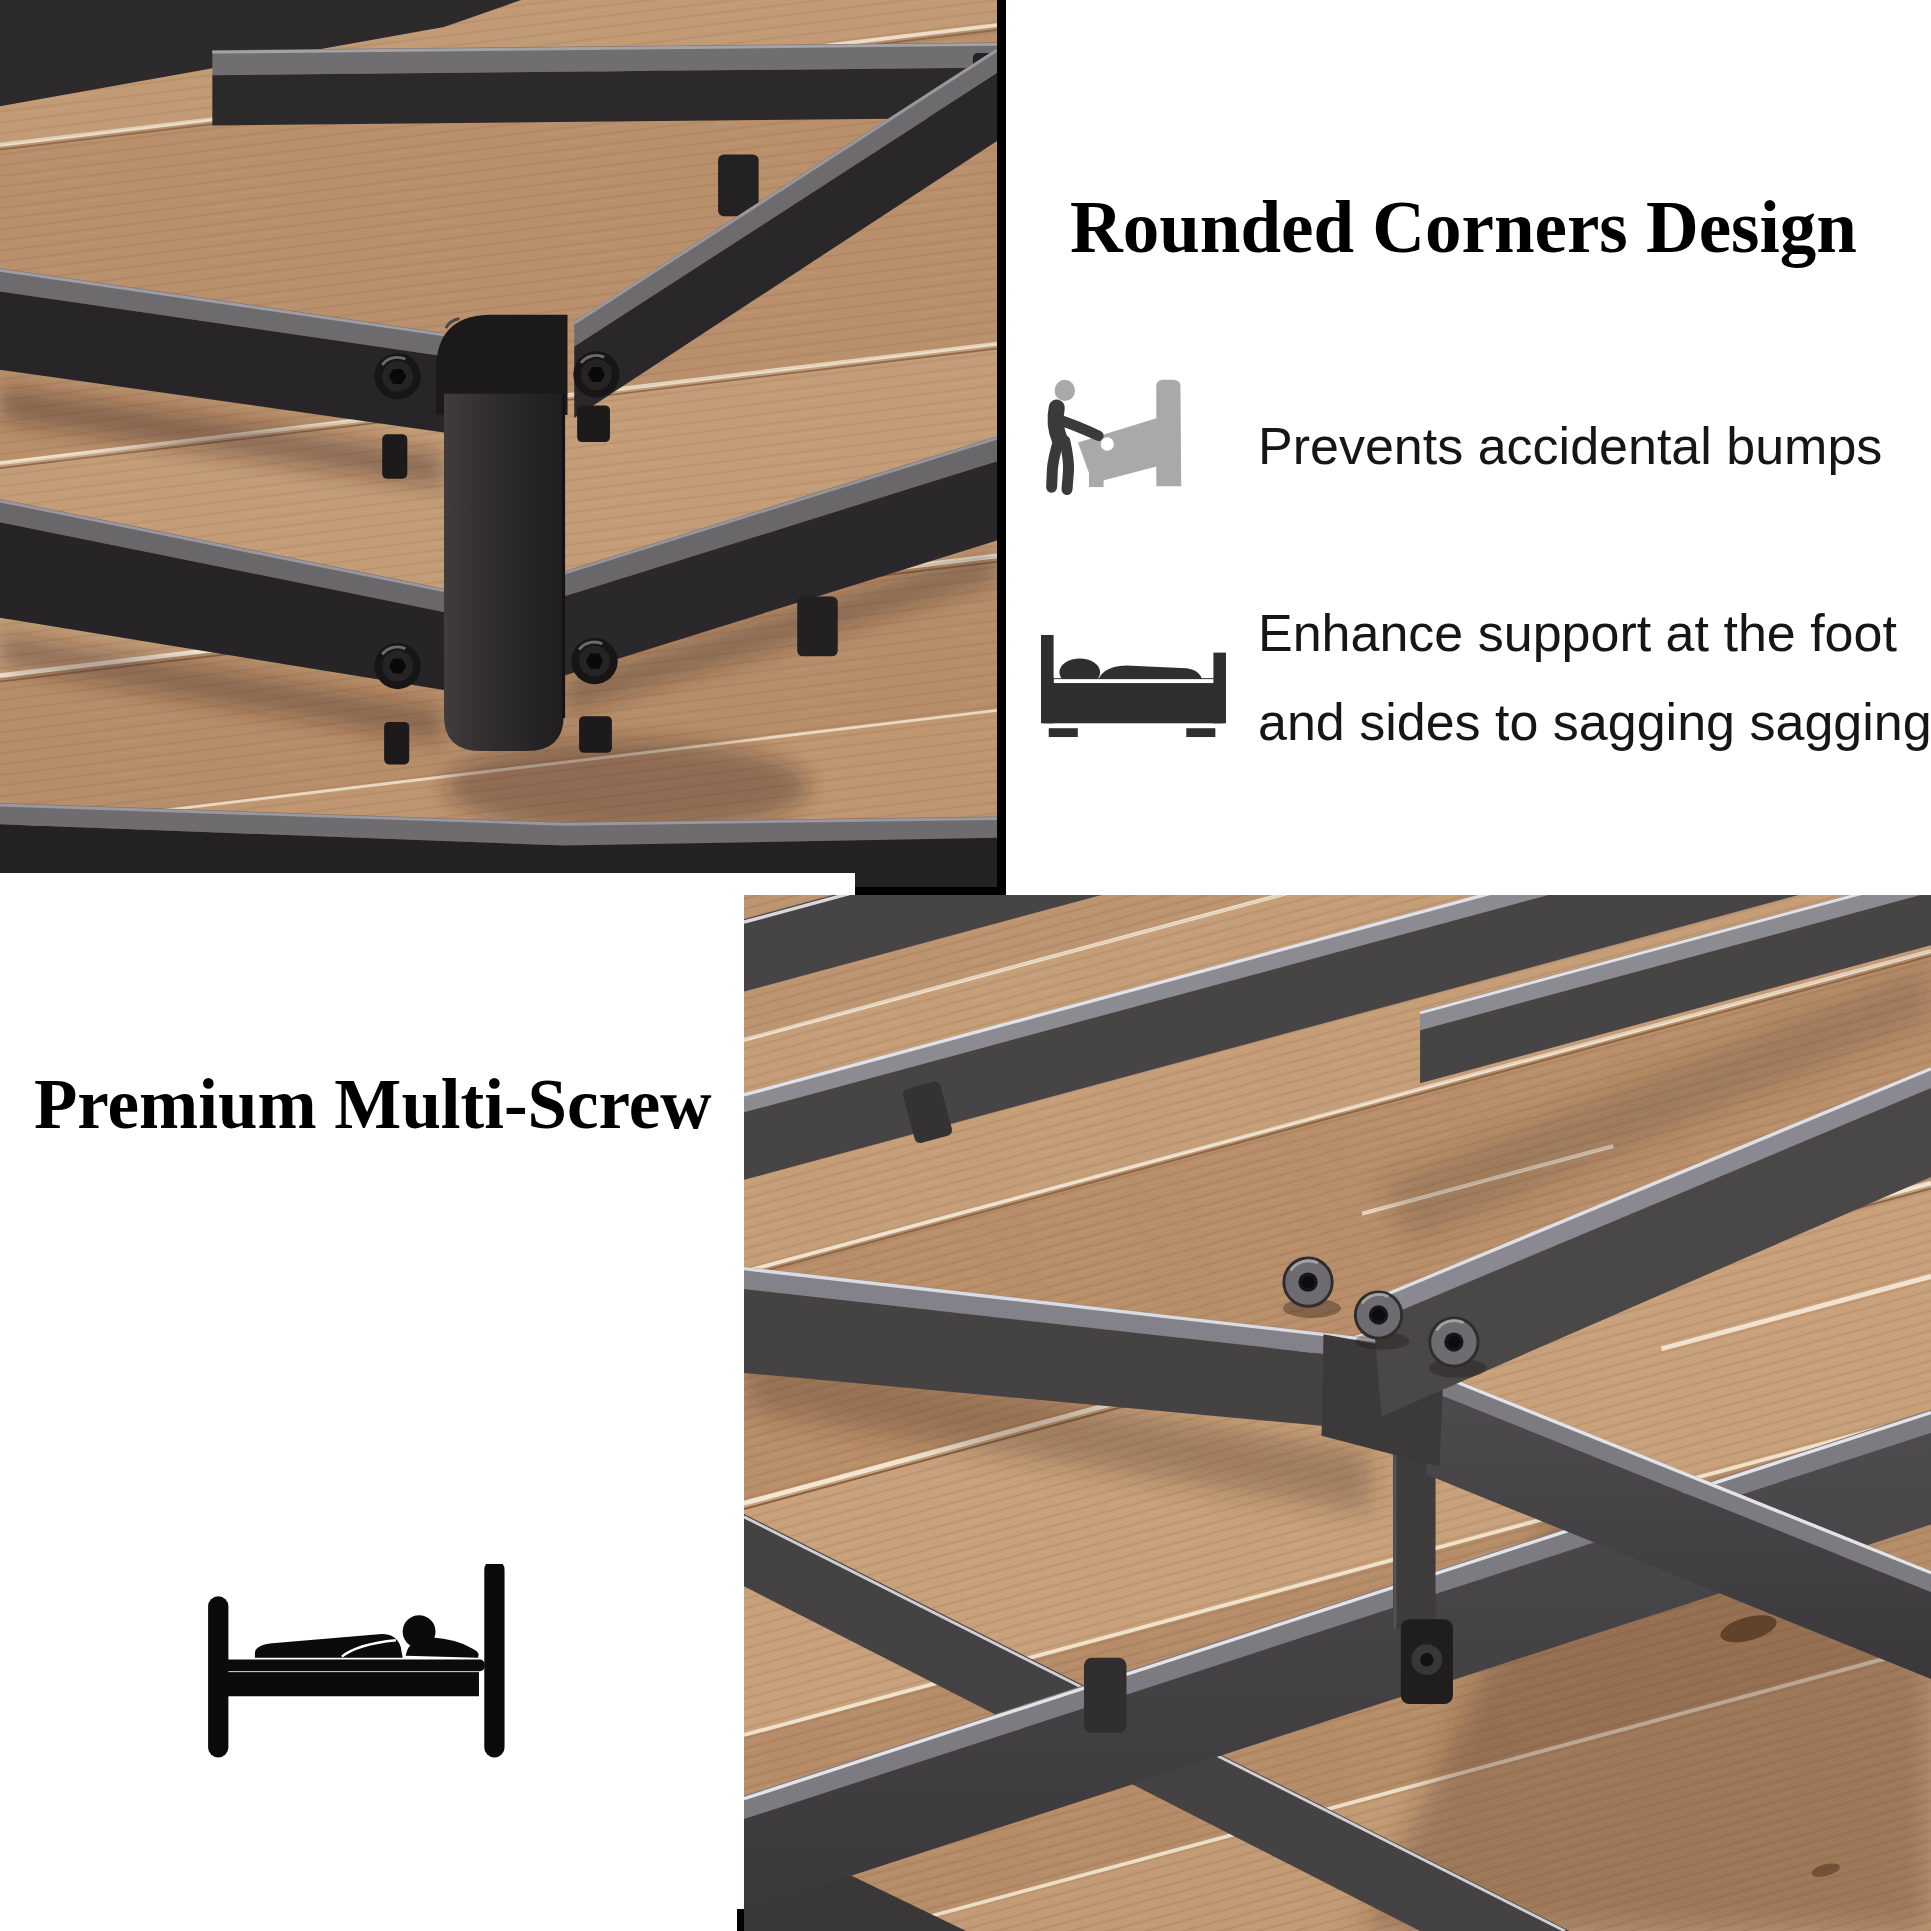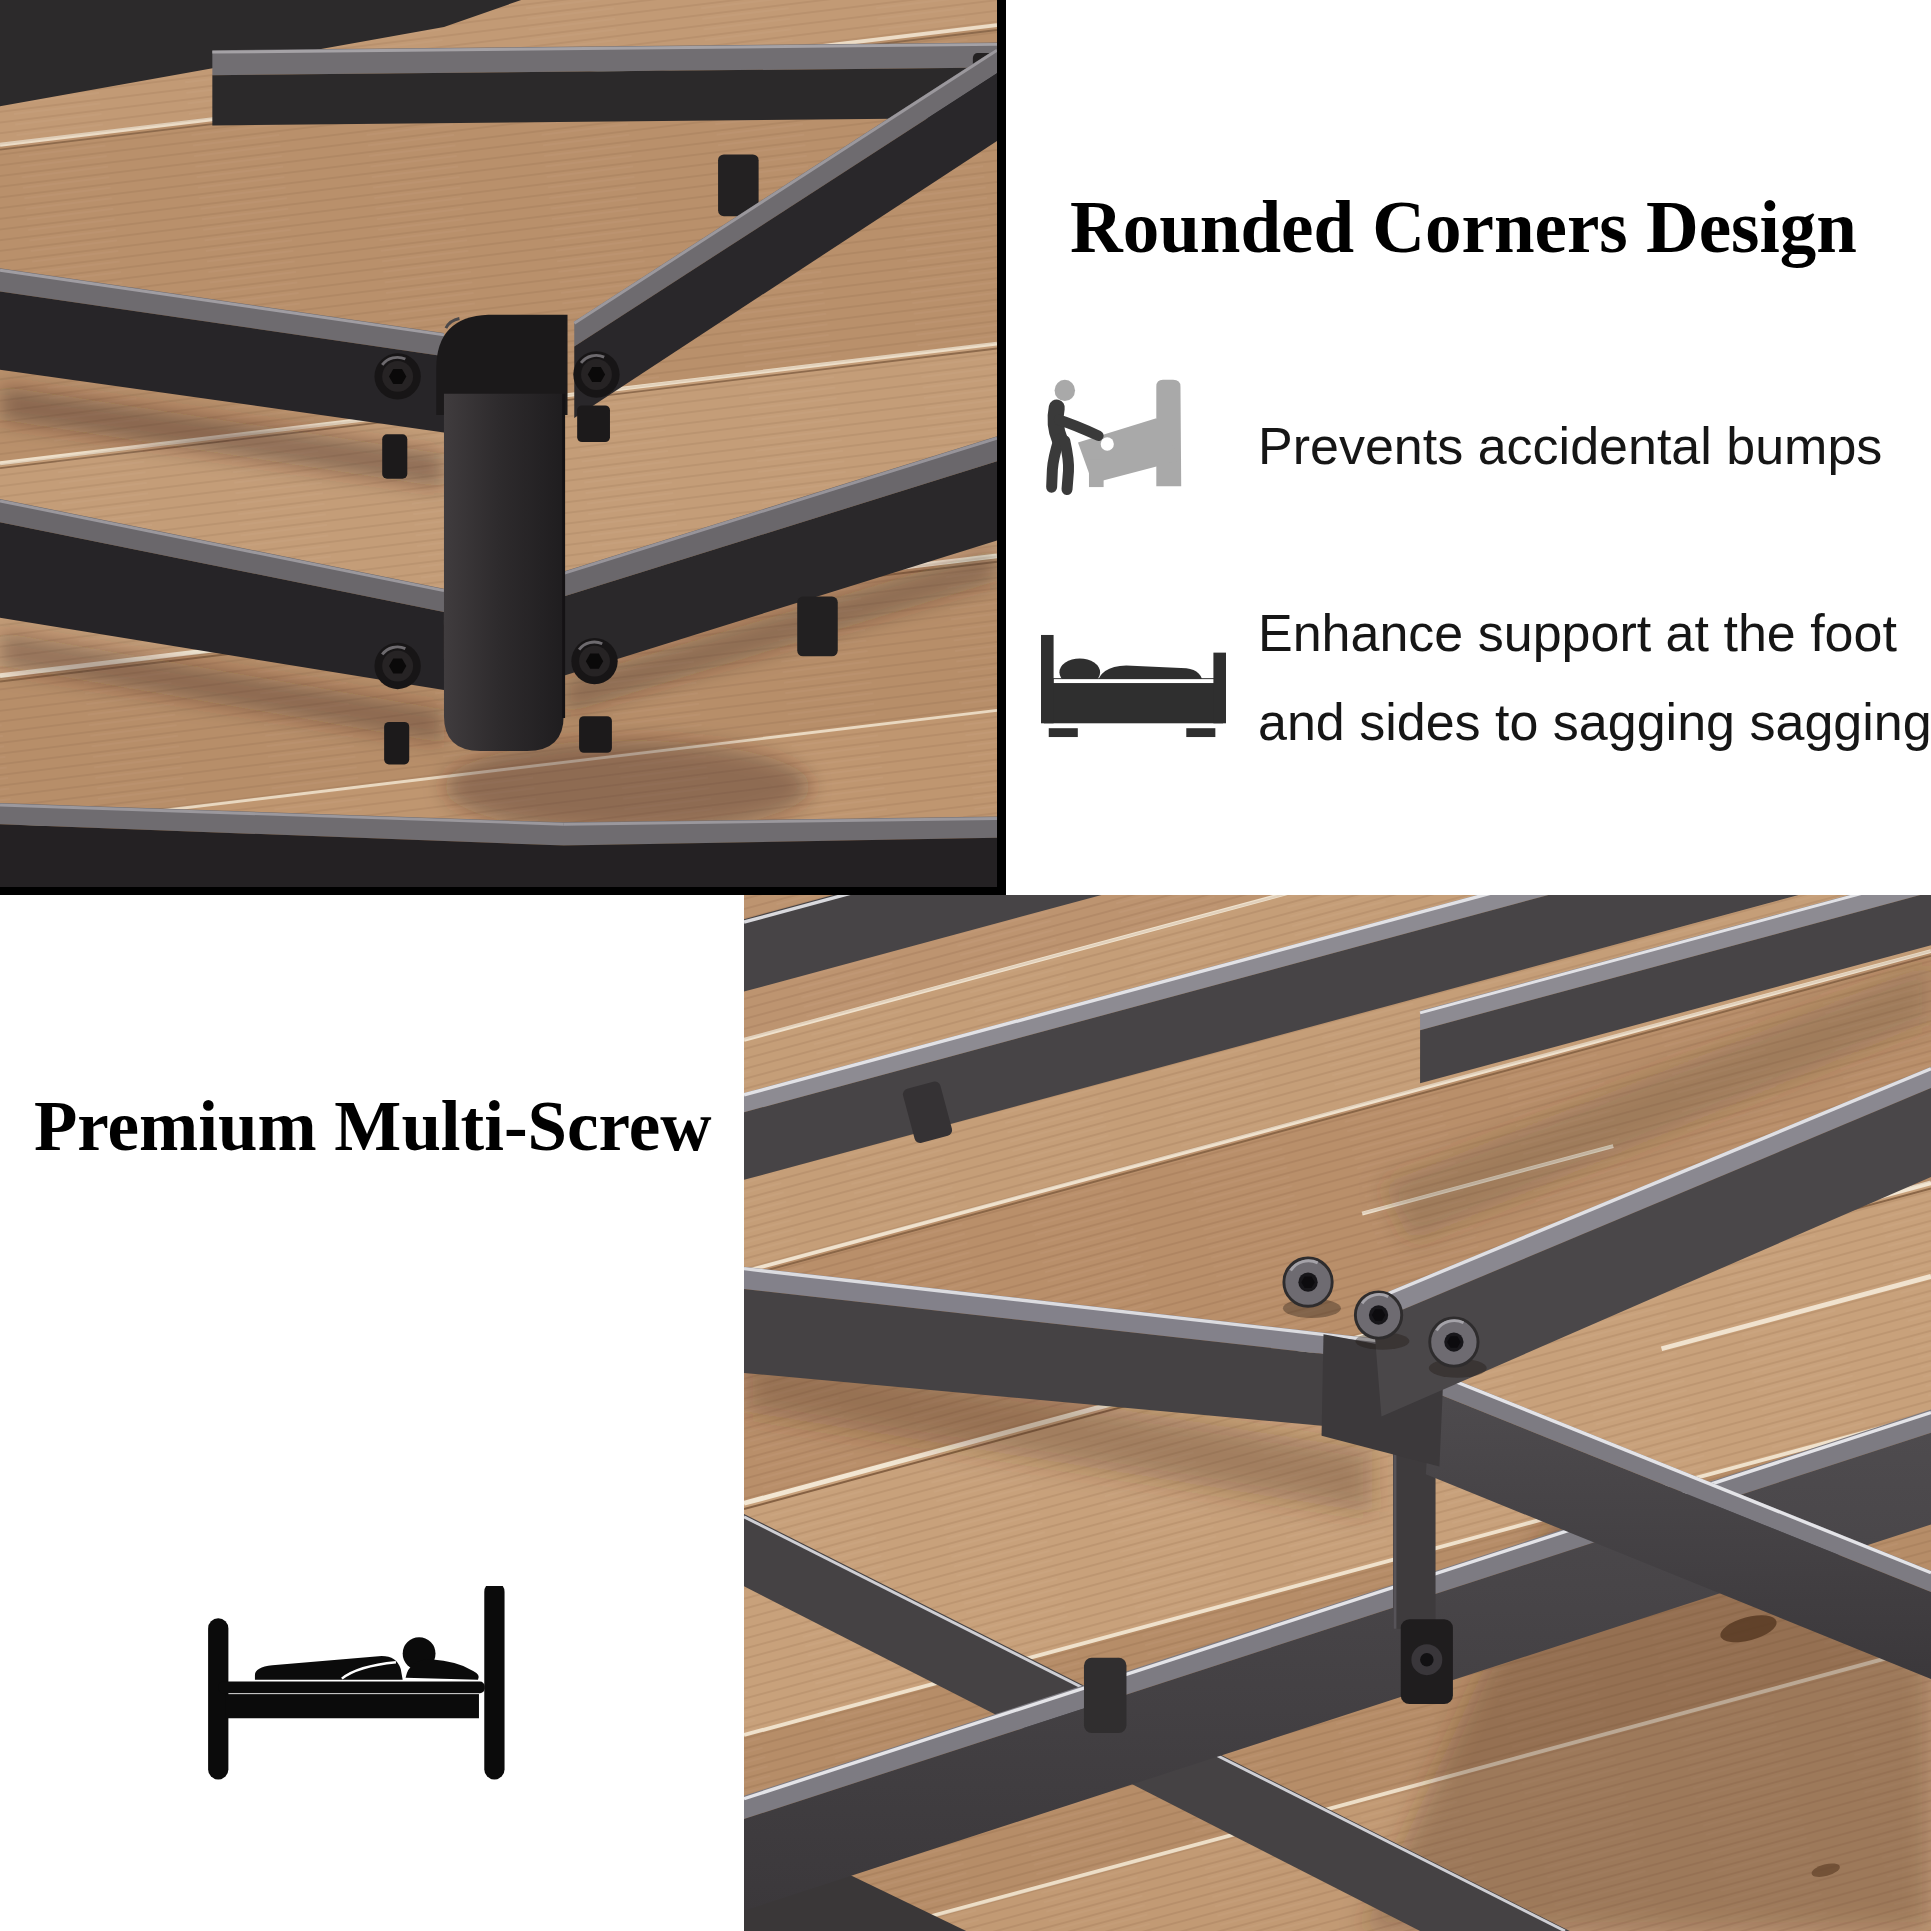--- a/index.html
+++ b/index.html
@@ -174,21 +174,21 @@
         <rect x="0" y="2" width="13" height="90" fill="#2f2f2f"></rect>
         <rect x="178" y="20" width="13" height="72" fill="#2f2f2f"></rect>
         <rect x="8" y="97" width="30" height="9" fill="#2f2f2f"></rect>
         <rect x="150" y="97" width="30" height="9" fill="#2f2f2f"></rect>
       </svg>
     </div>
     <div class="abs sans-body" style="left:252px;top:596px;">Enhance support at the foot</div>
     <div class="abs sans-body" style="left:252px;top:685px;">and sides to sagging sagging</div>
   </div>
 
-  <div class="panel" style="left:0;top:895px;width:855px;height:1036px;">
+  <div class="panel" style="left:0;top:873px;width:855px;height:1036px;">
     <div class="abs serif-title bl-title" style="left:34px;top:196px;">Premium Multi-Screw</div>
 
     <div class="icon-box" style="left:197px;top:691px;width:309px;height:195px;">
       <svg viewBox="0 0 320 202" preserveAspectRatio="none">
         <line x1="22" y1="44" x2="22" y2="190" stroke="#0b0b0b" stroke-width="21" stroke-linecap="round"></line>
         <line x1="308" y1="6" x2="308" y2="190" stroke="#0b0b0b" stroke-width="21" stroke-linecap="round"></line>
         <rect x="30" y="112" width="262" height="25" fill="#0b0b0b"></rect>
         <rect x="22" y="99" width="276" height="12" rx="5" fill="#0b0b0b"></rect>
         <path d="M60,97 L60,92 Q60,84 78,82 L185,73 Q206,70 211,86 L213,97 Z" fill="#0b0b0b"></path>
         <path d="M150,96 Q166,83 206,79" stroke="#ffffff" stroke-width="2.5" fill="none"></path>

